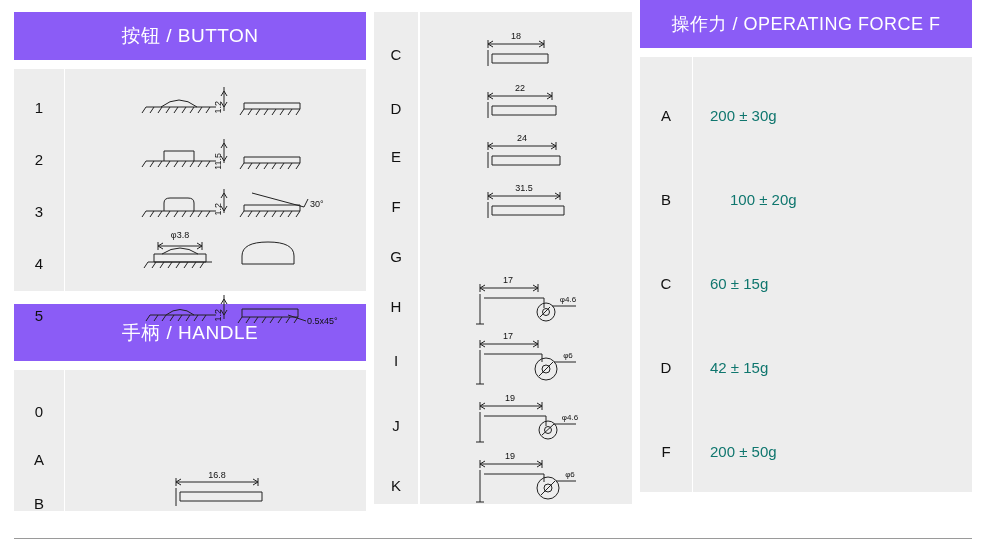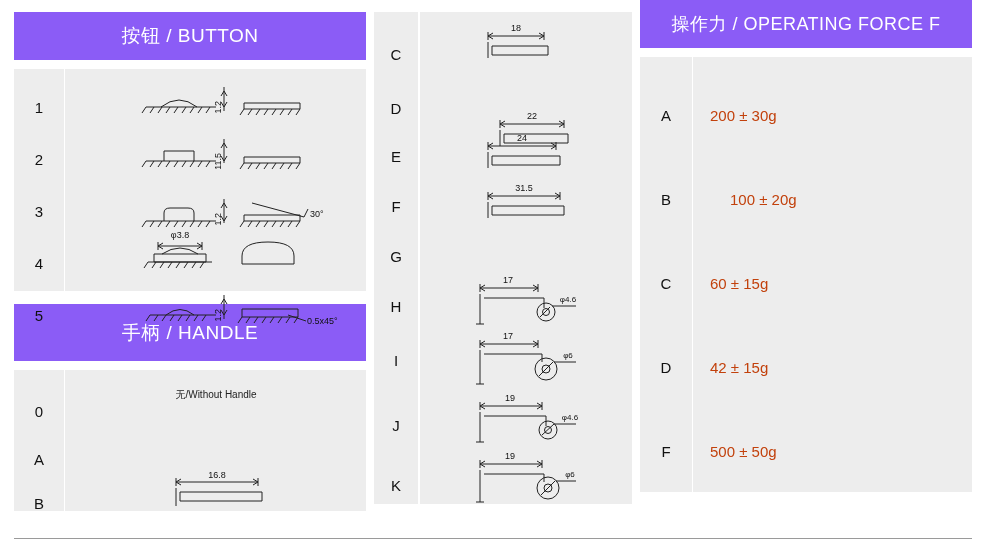--- a/index.html
+++ b/index.html
@@ -116,21 +116,21 @@
     position: absolute;
     left: 0; width: 52px;
     text-align: center;
     font-size: 15px;
     color: #111;
   }
   .force-val {
     position: absolute;
     left: 70px;
     font-size: 15px;
-    color: #c2410c;
+    color: #0f766e;
   }
 
   
   .bottom-rule {
     position: absolute;
     left: 14px; bottom: 16px;
     width: 958px; height: 1px;
     background: #9a9a9a;
   }
 
@@ -187,21 +187,21 @@
             <path d="M158 16 l-3 5 M158 16 l3 5"></path>
             <path d="M158 34 l-3 -5 M158 34 l3 -5"></path>
             <path d="M178 30 h56 v6 h-56 z"></path>
             <path d="M178 36 l-4 6 M186 36 l-4 6 M194 36 l-4 6 M202 36 l-4 6 M210 36 l-4 6 M218 36 l-4 6 M226 36 l-4 6 M234 36 l-4 6"></path>
           </g>
           <text x="155" y="26" font-size="9" fill="#111" text-anchor="end" transform="rotate(-90 155 26)">11.5</text>
         </svg>
       </div>
 
       <div class="row-label" style="top:134px;">3</div>
-      <div class="cellwrap" style="top:120px;height:48px;text-align:center;">
+      <div class="cellwrap" style="top:110px;height:48px;text-align:center;">
         <svg width="300" height="50" viewBox="0 0 300 50">
           <g stroke="#222" fill="none" stroke-width="1">
             <path d="M98 32 v-8 q0 -5 6 -5 h18 q6 0 6 5 v8"></path>
             <path d="M80 32 h70"></path>
             <path d="M80 32 l-4 6 M88 32 l-4 6 M96 32 l-4 6 M104 32 l-4 6 M112 32 l-4 6 M120 32 l-4 6 M128 32 l-4 6 M136 32 l-4 6 M144 32 l-4 6"></path>
             <path d="M158 10 v24"></path>
             <path d="M158 14 l-3 5 M158 14 l3 5"></path>
             <path d="M158 32 l-3 -5 M158 32 l3 -5"></path>
             <path d="M178 26 h56 v6 h-56 z"></path>
             <path d="M178 32 l-4 6 M186 32 l-4 6 M194 32 l-4 6 M202 32 l-4 6 M210 32 l-4 6 M218 32 l-4 6 M226 32 l-4 6 M234 32 l-4 6"></path>
@@ -251,23 +251,20 @@
     </div>
 
     <div class="green-header handle-header">
       <span>手柄 / HANDLE</span>
     </div>
 
     <div class="grey-box handle-body">
       <div class="row-sep"></div>
 
       <div class="row-label" style="top:33px;">0</div>
-      <div class="cellwrap" style="top:18px;height:30px;">
-        <div class="nohandle">无/Without Handle</div>
-      </div>
 
       <div class="row-label" style="top:81px;">A</div>
 
       <div class="row-label" style="top:125px;">B</div>
       <div class="cellwrap" style="top:100px;height:44px;">
         <svg width="300" height="44" viewBox="0 0 300 44">
           <g stroke="#222" fill="none" stroke-width="1">
             <path d="M110 12 h82"></path>
             <path d="M110 8 v8 M192 8 v8"></path>
             <path d="M110 12 l5 -3 M110 12 l5 3 M192 12 l-5 -3 M192 12 l-5 3"></path>
@@ -288,34 +285,34 @@
       <div class="mid-letter" style="top:186px;">F</div>
       <div class="mid-letter" style="top:236px;">G</div>
       <div class="mid-letter" style="top:286px;">H</div>
       <div class="mid-letter" style="top:340px;">I</div>
       <div class="mid-letter" style="top:405px;">J</div>
       <div class="mid-letter" style="top:465px;">K</div>
     </div>
 
     <div class="mid-draw">
 
-      <div class="dw" style="left:0;top:8px;">
+      <div class="dw" style="left:0;top:16px;">
         <svg width="212" height="40" viewBox="0 0 212 40">
           <g stroke="#222" fill="none" stroke-width="1">
             <path d="M68 16 h56"></path>
             <path d="M68 12 v8 M124 12 v8"></path>
             <path d="M68 16 l5 -3 M68 16 l5 3 M124 16 l-5 -3 M124 16 l-5 3"></path>
             <path d="M68 22 v16"></path>
             <path d="M72 26 h56 v9 h-56 z"></path>
           </g>
           <text x="96" y="11" font-size="9" fill="#111" text-anchor="middle">18</text>
         </svg>
       </div>
 
-      <div class="dw" style="left:12px;top:68px;margin-top:28px;">
+      <div class="dw" style="left:0;top:68px;">
         <svg width="212" height="40" viewBox="0 0 212 40">
           <g stroke="#222" fill="none" stroke-width="1">
             <path d="M68 16 h64"></path>
             <path d="M68 12 v8 M132 12 v8"></path>
             <path d="M68 16 l5 -3 M68 16 l5 3 M132 16 l-5 -3 M132 16 l-5 3"></path>
             <path d="M68 22 v16"></path>
             <path d="M72 26 h64 v9 h-64 z"></path>
           </g>
           <text x="100" y="11" font-size="9" fill="#111" text-anchor="middle">22</text>
         </svg>
@@ -444,18 +441,18 @@
       <div class="force-code" style="top:134px;">B</div>
       <div class="force-val" style="top:134px;margin-left:20px;">100 ± 20g</div>
 
       <div class="force-code" style="top:218px;">C</div>
       <div class="force-val" style="top:218px;">60 ± 15g</div>
 
       <div class="force-code" style="top:302px;">D</div>
       <div class="force-val" style="top:302px;">42 ± 15g</div>
 
       <div class="force-code" style="top:386px;">F</div>
-      <div class="force-val" style="top:386px;">500 ± 50g</div>
+      <div class="force-val" style="top:386px;">200 ± 50g</div>
     </div>
   </div>
 
   <div class="bottom-rule"></div>
 </div>
 
 </body></html>

